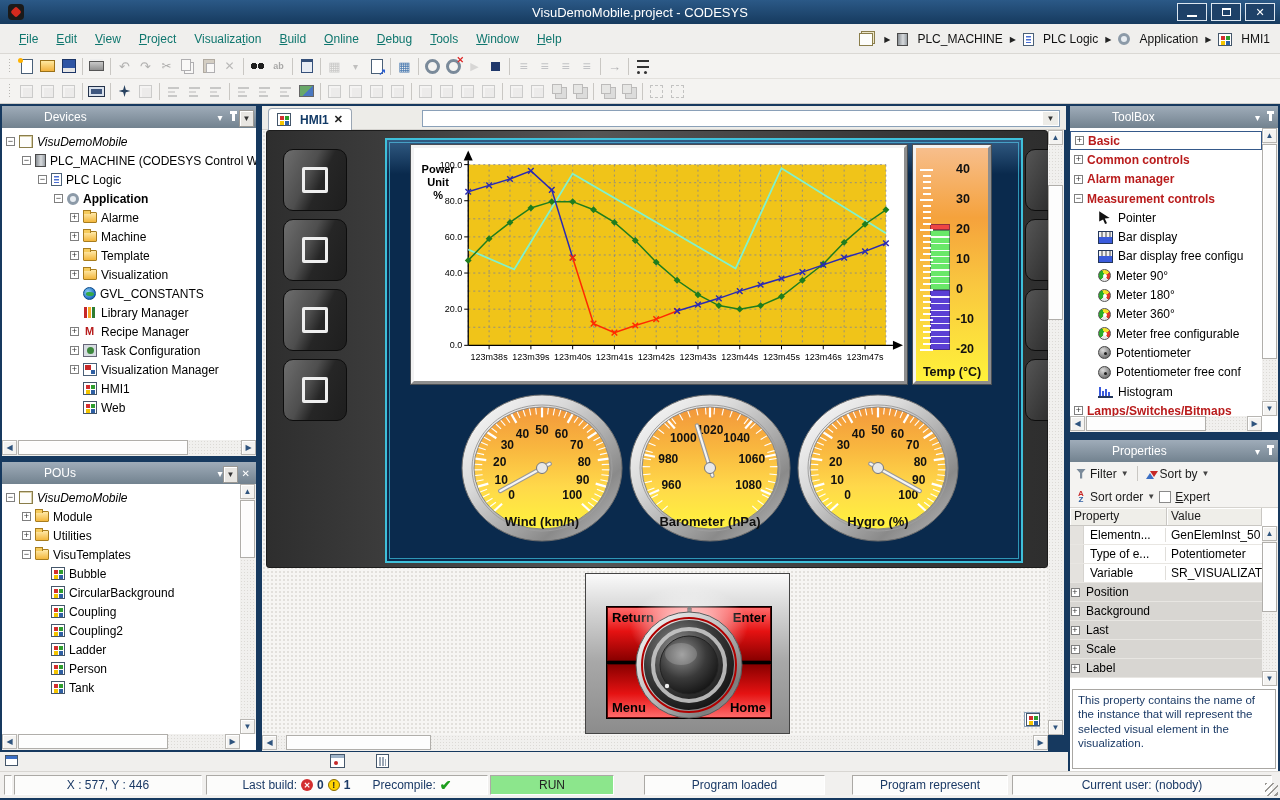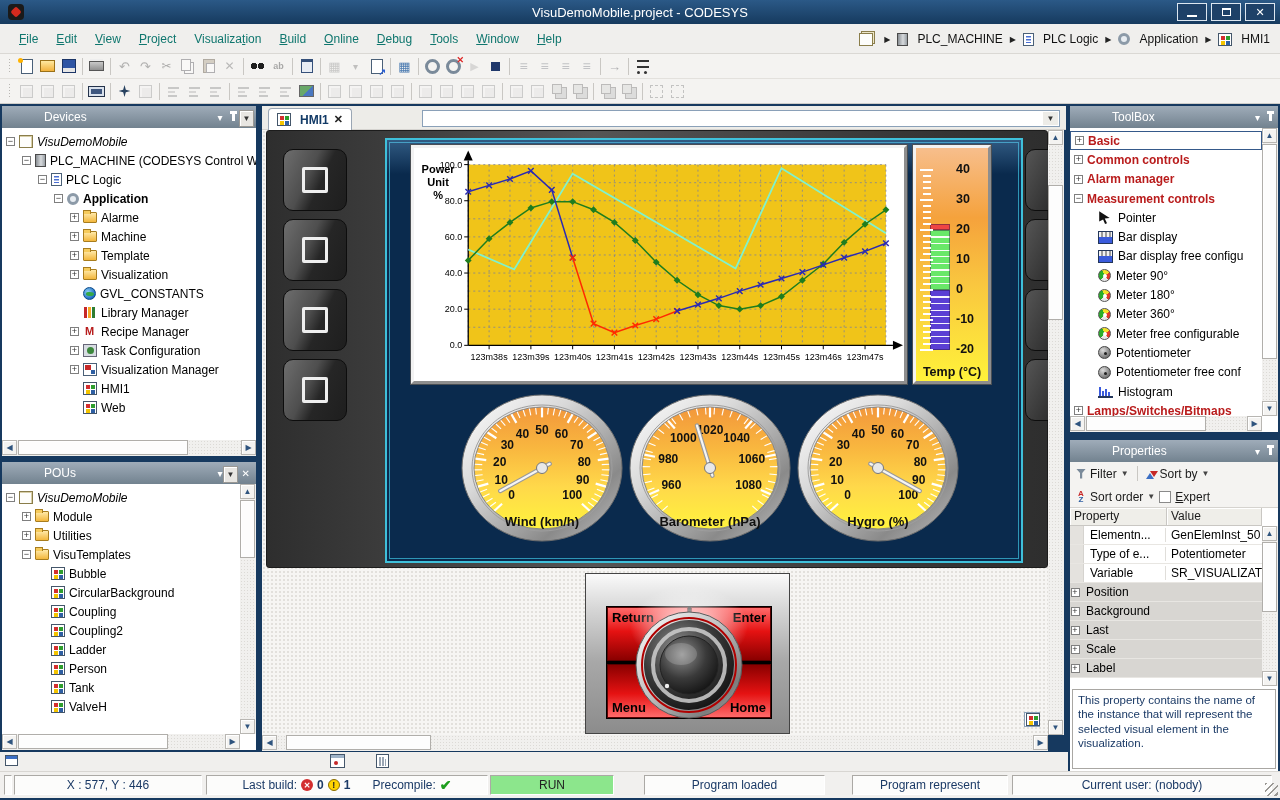--- a/index.html
+++ b/index.html
@@ -562,26 +562,20 @@
           <span class="tpad" style="width: 36px;"></span>
           <span class="expsp"></span>
           <span class="tic tic-visu"></span>
           <span class="tlabel">Person</span>
         </div>
         <div class="trow">
           <span class="tpad" style="width: 36px;"></span>
           <span class="expsp"></span>
           <span class="tic tic-visu"></span>
           <span class="tlabel">Tank</span>
-        </div>
-        <div class="trow">
-          <span class="tpad" style="width: 36px;"></span>
-          <span class="expsp"></span>
-          <span class="tic tic-visu"></span>
-          <span class="tlabel">ValveH</span>
         </div>
       </div>
     <span class="combo-btn">▼</span>
     <div class="sb" style="right:0;top:22px;bottom:16px;width:16px;">
       <span class="sarr" style="left:0;top:0;">▲</span>
         <span class="sarr" style="left:0;bottom:0;">▼</span>
       <span class="sthumb" style="left:0;top:16px;width:15px;height:58px;"></span>
     </div>
     <div class="sb" style="left:0;right:16px;bottom:0;height:16px;">
       <span class="sarr" style="left:0;top:0;">◀</span>

